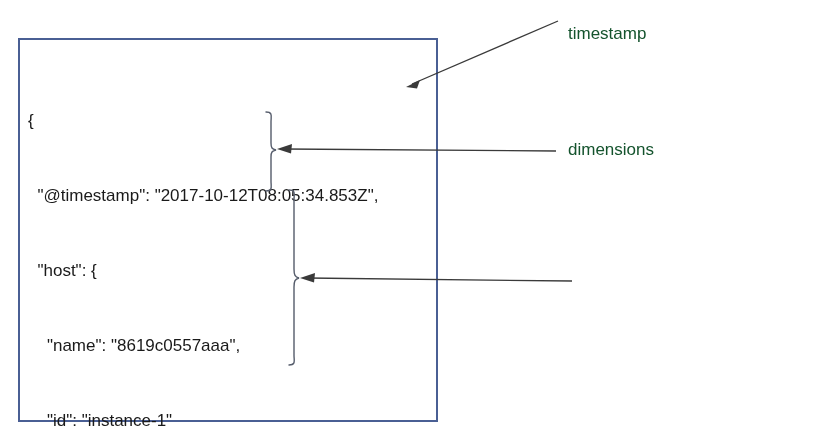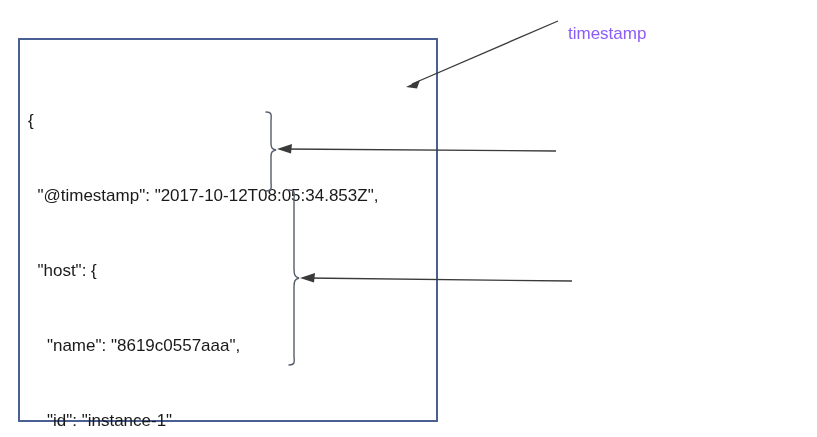--- a/index.html
+++ b/index.html
@@ -43,21 +43,21 @@
   #json-doc .jline {
     display: block;
     height: 25px;
     white-space: pre;
   }
 
   
   .anno-label {
     position: absolute;
     font-size: 17px;
-    color: #8b5cf6;
+    color: #14532d;
     white-space: nowrap;
     font-family: "Liberation Sans", sans-serif;
   }
   #label-timestamp { left: 568px; top: 24px; }
   #label-dimensions { left: 568px; top: 140px; }
   #label-metric { left: 588px; top: 269px; }
 
   
   #overlay {
     position: absolute;
@@ -122,15 +122,16 @@
              C 294 361, 296 365, 289 365" fill="none" stroke="#555c6b" stroke-width="1.4" stroke-linecap="round"></path>
 
     <g>
       <line x1="572" y1="281" x2="307" y2="278" stroke="#3a3a3a" stroke-width="1.3"></line>
       <polygon points="300,278 315,273 314,282.5" fill="#3a3a3a"></polygon>
     </g>
   </svg>
 
   <div class="anno-label" id="label-timestamp">timestamp</div>
 
+  <div class="anno-label" id="label-dimensions">dimensions</div>
 
 
 </div>
 
 </body></html>

